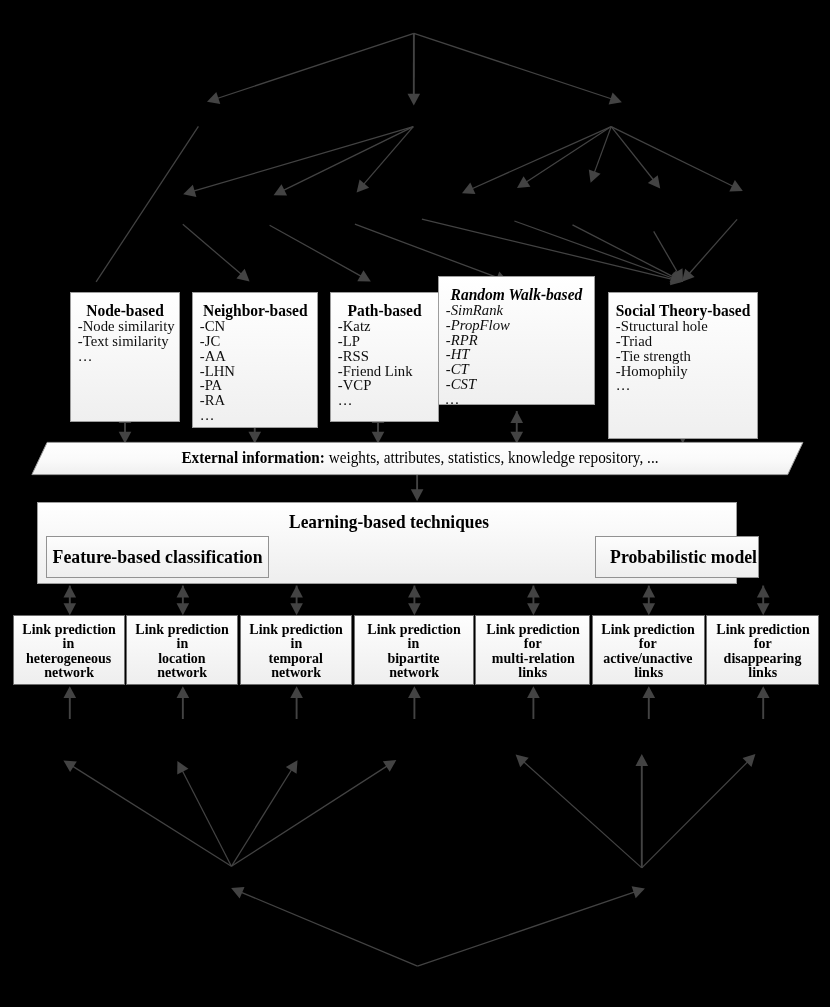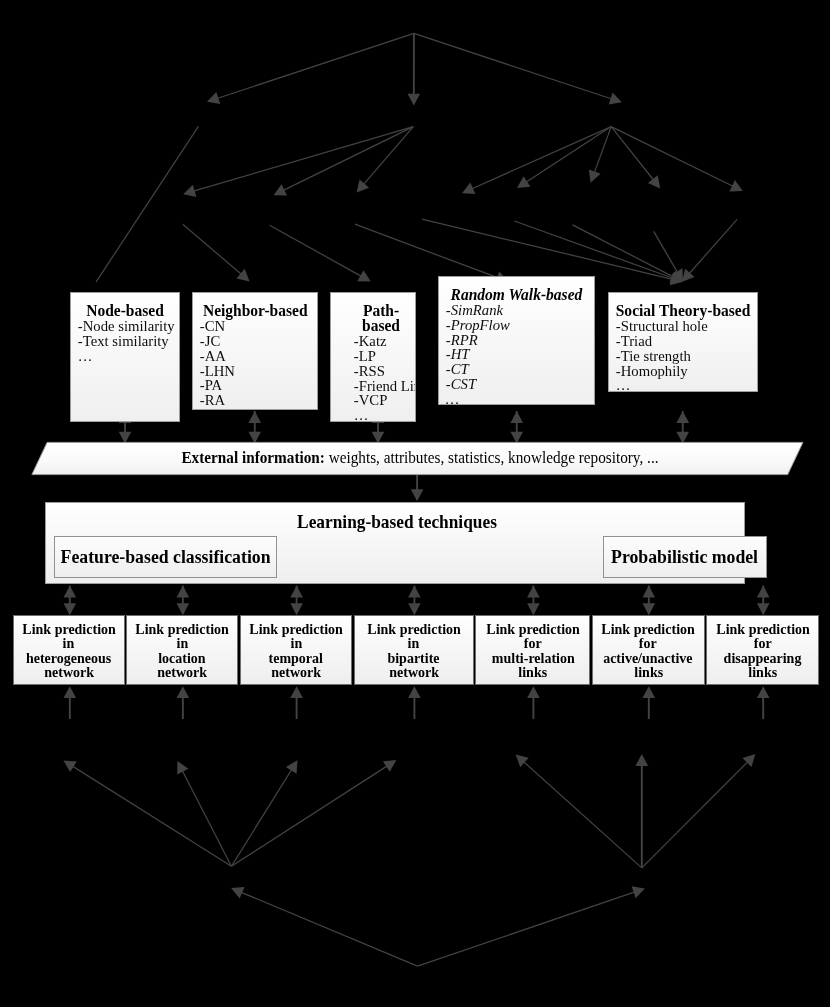--- a/index.html
+++ b/index.html
@@ -155,33 +155,33 @@
     </svg>
   <div id="layer">
       <div class="cat-box" style="left: 70px; top: 282.2px; width: 110px; height: 129.4px;">
         <div class="cat-title">Node-based</div>
         <div class="cat-items">
           <div>-Node similarity</div>
           <div>-Text similarity</div>
           <div>…</div>
         </div>
       </div>
-      <div class="cat-box" style="left: 191.5px; top: 282.2px; width: 126.5px; height: 118px;">
+      <div class="cat-box" style="left: 191.5px; top: 282.2px; width: 126.5px; height: 136px;">
         <div class="cat-title">Neighbor-based</div>
         <div class="cat-items">
           <div>-CN</div>
           <div>-JC</div>
           <div>-AA</div>
           <div>-LHN</div>
           <div>-PA</div>
           <div>-RA</div>
           <div>…</div>
         </div>
       </div>
-      <div class="cat-box" style="left: 329.6px; top: 282.2px; width: 86px; height: 129.4px; padding-left: 16px;">
+      <div class="cat-box" style="left: 329.6px; top: 282.2px; width: 109px; height: 129.4px;">
         <div class="cat-title">Path-based</div>
         <div class="cat-items">
           <div>-Katz</div>
           <div>-LP</div>
           <div>-RSS</div>
           <div>-Friend Link</div>
           <div>-VCP</div>
           <div>…</div>
         </div>
       </div>
@@ -190,21 +190,21 @@
         <div class="cat-items">
           <div>-SimRank</div>
           <div>-PropFlow</div>
           <div>-RPR</div>
           <div>-HT</div>
           <div>-CT</div>
           <div>-CST</div>
           <div>…</div>
         </div>
       </div>
-      <div class="cat-box" style="left: 607.7px; top: 282.2px; width: 150.1px; height: 100px;">
+      <div class="cat-box" style="left: 607.7px; top: 282.2px; width: 150.1px; height: 147px;">
         <div class="cat-title">Social Theory-based</div>
         <div class="cat-items">
           <div>-Structural hole</div>
           <div>-Triad</div>
           <div>-Tie strength</div>
           <div>-Homophily</div>
           <div>…</div>
         </div>
       </div>
       <div class="parallelogram" style="left: 0px; top: 0px; width: 830px; height: 1007px;">
@@ -213,26 +213,26 @@
             <linearGradient id="pg" x1="0" y1="0" x2="0" y2="1">
               <stop offset="0" stop-color="#ffffff"></stop>
               <stop offset="0.55" stop-color="#fafafa"></stop>
               <stop offset="1" stop-color="#efefef"></stop>
             </linearGradient>
           </defs>
           <polygon points="47.1,442.4 802.9,442.4 787.7,474.6 31.9,474.6" fill="url(#pg)" stroke="#9d9d9d" stroke-width="1"></polygon>
         </svg>
       </div>
       <div class="extern-text" style="left: 4.6px; top: 449px; width: 830px; text-align: center;"><b>External information:</b><span> weights, attributes, statistics, knowledge repository, ...</span></div>
-      <div class="learn-box" style="left: 45px; top: 502px; width: 700px; height: 82.4px;">
+      <div class="learn-box" style="left: 37px; top: 502px; width: 700px; height: 82.4px;">
         <div class="learn-title" style="top: 7.6px; left: 1.6px;">Learning-based techniques</div>
         <div class="tech-box" style="left: 7.5px; top: 33.3px; width: 223.5px; height: 41.8px;">
           <span>Feature-based classification</span>
         </div>
-        <div class="tech-box" style="left: 556.5px; top: 33.3px; width: 164.9px; height: 41.8px;">
+        <div class="tech-box" style="left: 556.5px; top: 33.3px; width: 164.9px; height: 41.8px; justify-content: flex-end;">
           <span>Probabilistic model</span>
         </div>
       </div>
       <div class="appl-box" style="left: 12.9px; top: 615.4px; width: 111.9px; height: 69.4px;">
         <div>Link prediction</div>
         <div>in</div>
         <div>heterogeneous</div>
         <div>network</div>
       </div>
       <div class="appl-box" style="left: 126.3px; top: 615.4px; width: 112px; height: 69.4px;">

